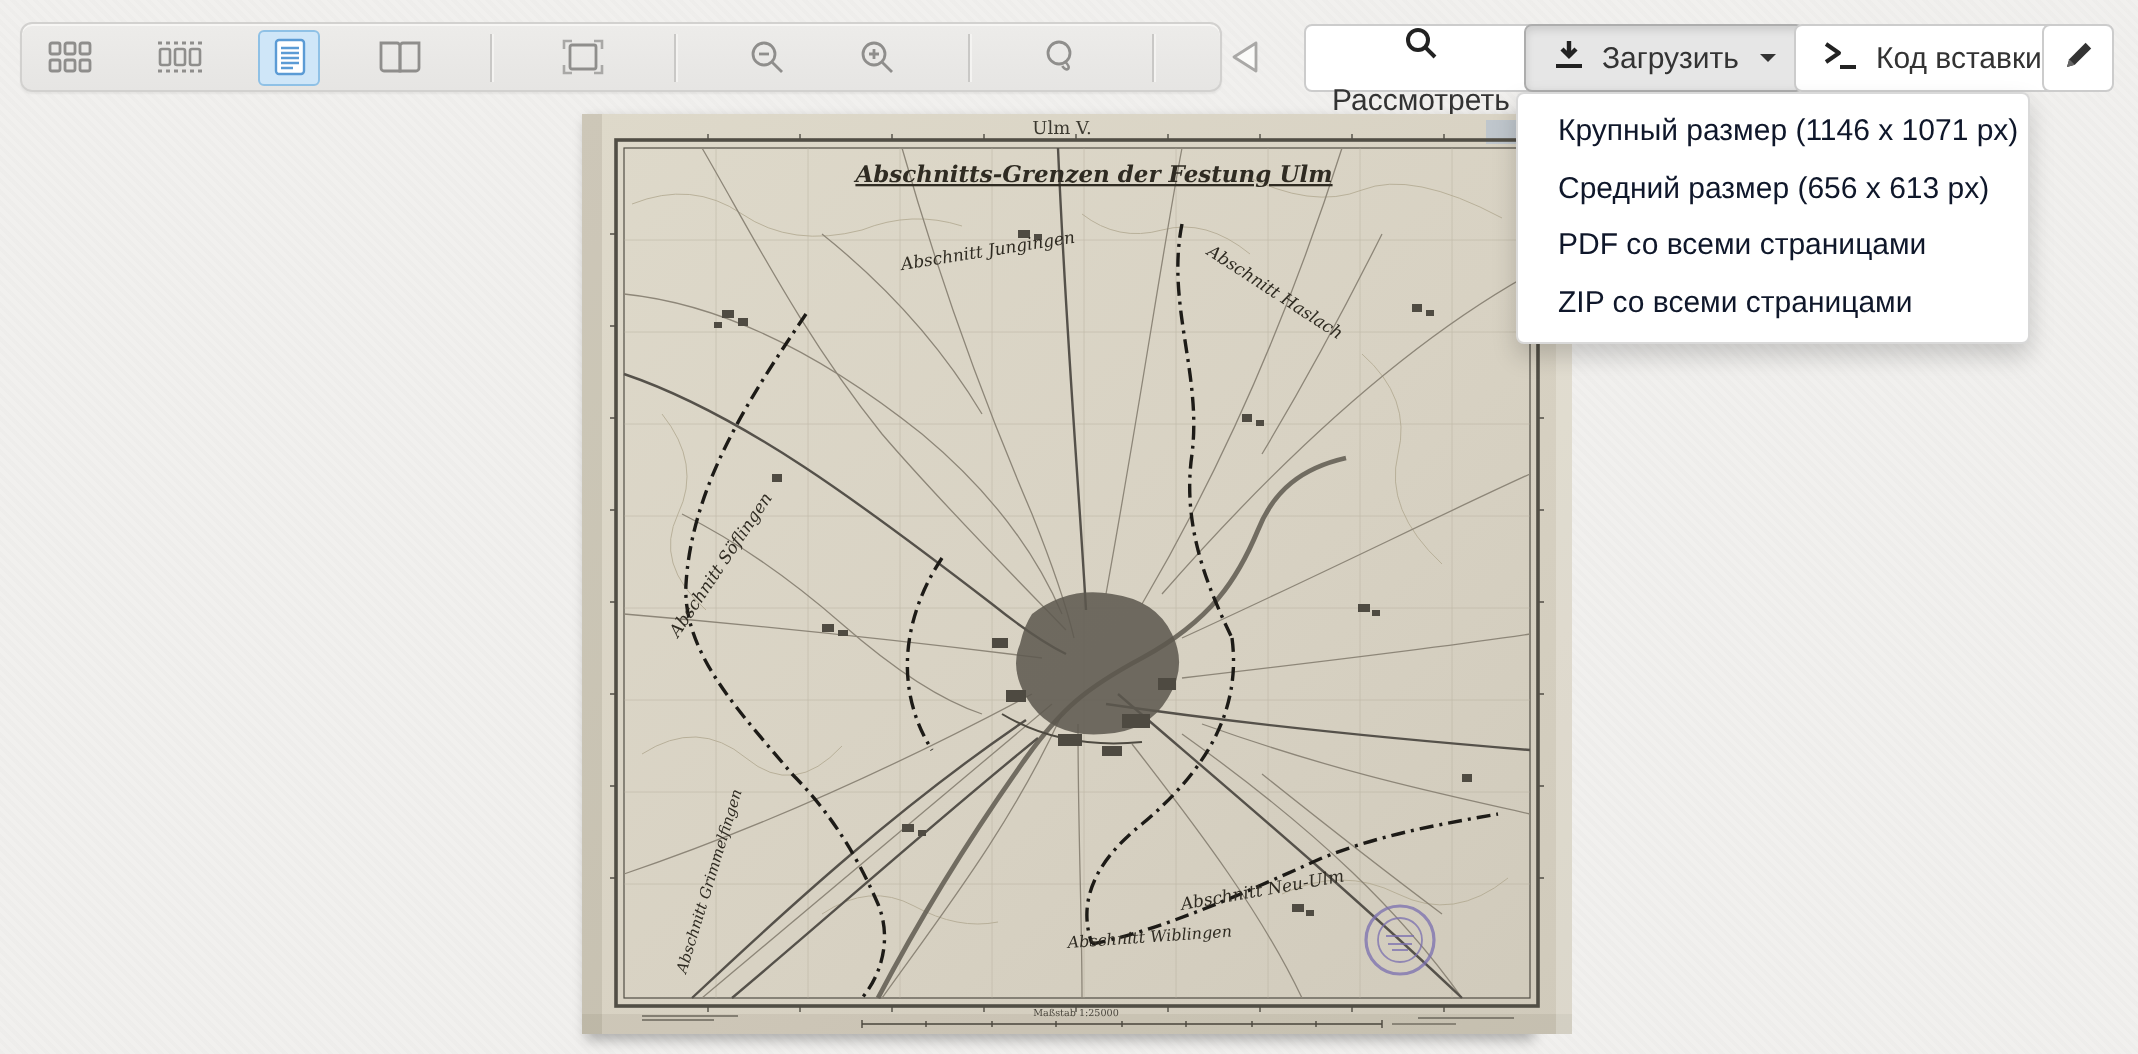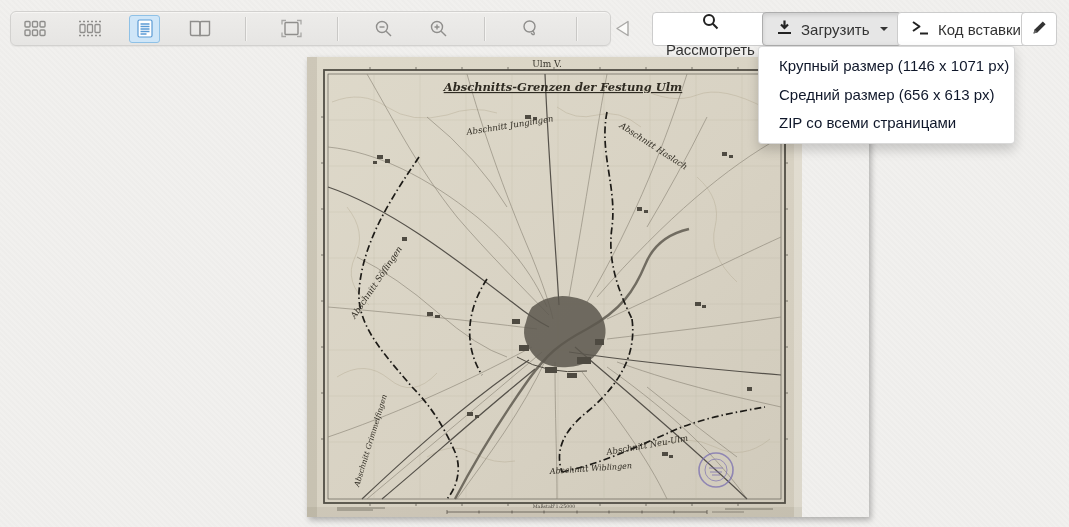--- a/index.html
+++ b/index.html
@@ -28,21 +28,21 @@
   .btn .caret{width:0;height:0;border-left:4px solid transparent;border-right:4px solid transparent;
     border-top:4px solid #333;margin-left:2px;}
   .btn.active{background:#e6e6e6;border-color:#adadad;box-shadow:inset 0 2px 4px rgba(0,0,0,.12);}
   
   .dropdown{position:absolute;left:758px;top:46px;width:257px;box-sizing:border-box;
     background:#fff;border:1px solid rgba(0,0,0,.15);border-radius:4px;
     box-shadow:0 6px 12px rgba(0,0,0,.175);padding:5px 0;z-index:30;}
   .dropdown .item{display:block;padding:4px 20px;font-size:15px;line-height:20.5px;color:#0f172a;
     white-space:nowrap;cursor:pointer;}
   
-  .map-page{position:absolute;left:307px;top:57px;width:562px;height:460px;z-index:5;
+  .map-page{position:absolute;left:291px;top:57px;width:474px;height:460px;z-index:5;
     box-shadow:2px 3px 6px rgba(0,0,0,.28);}
   .map-page svg{display:block;}
 </style>
 </head>
 <body>
 
 <div class="stage">
 
   <div class="toolbar">
     <div class="tbtn">
@@ -202,20 +202,21 @@
   <div class="btn" style="left:1021px;width:36px;justify-content:center;padding:0;">
     <span><svg width="17" height="17" viewBox="0 0 17 17">
       <path d="M2.5 14.5 L3.6 10.6 L11.8 2.4 L14.6 5.2 L6.4 13.4 Z" fill="#333"></path>
       <path d="M2.5 14.5 L3.6 10.6 L6.4 13.4 Z" fill="#666"></path>
     </svg></span>
   </div>
 
   <div class="dropdown">
     <a class="item">Крупный размер (1146 x 1071 px)</a>
     <a class="item">Средний размер (656 x 613 px)</a>
+    <a class="item">PDF со всеми страницами</a>
     <a class="item">ZIP со всеми страницами</a>
   </div>
 
   <div class="map-page">
     <svg width="495" height="460" viewBox="0 0 495 460">
       <defs>
         <linearGradient id="paperg" x1="0" y1="0" x2="1" y2="1">
           <stop offset="0" stop-color="#ded9ca"></stop>
           <stop offset="0.55" stop-color="#d8d2c3"></stop>
           <stop offset="1" stop-color="#d0cabb"></stop>

